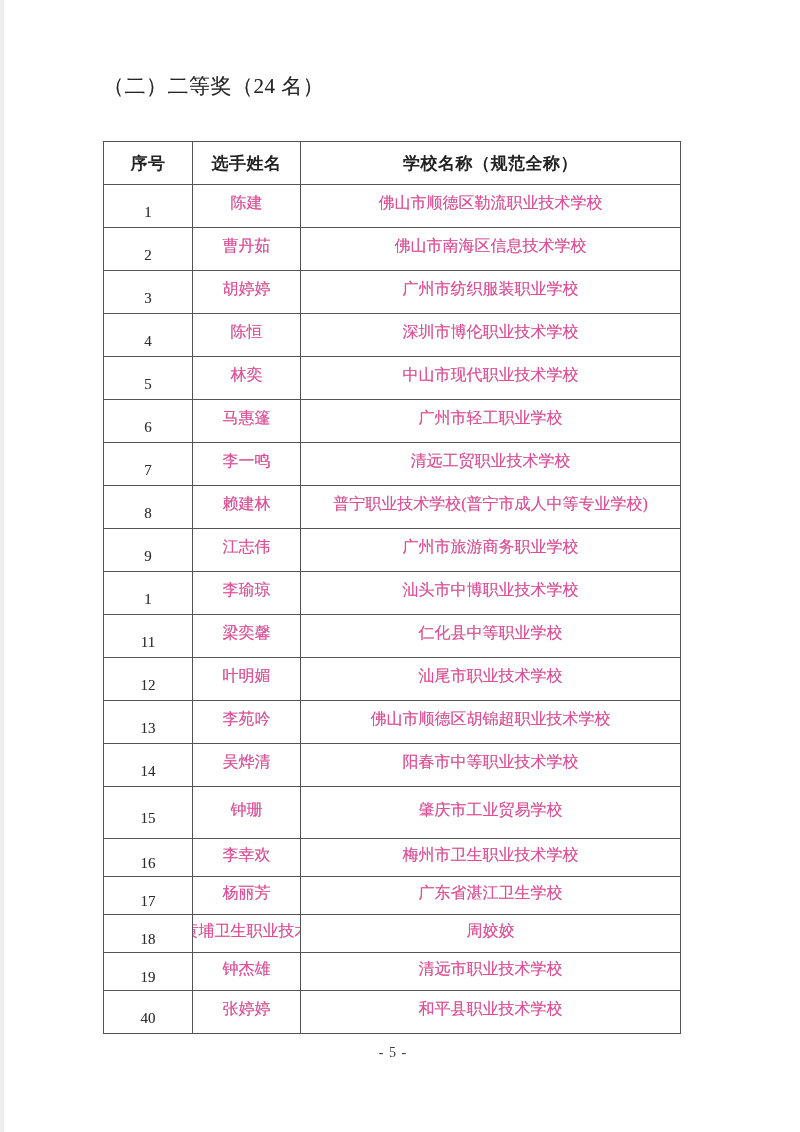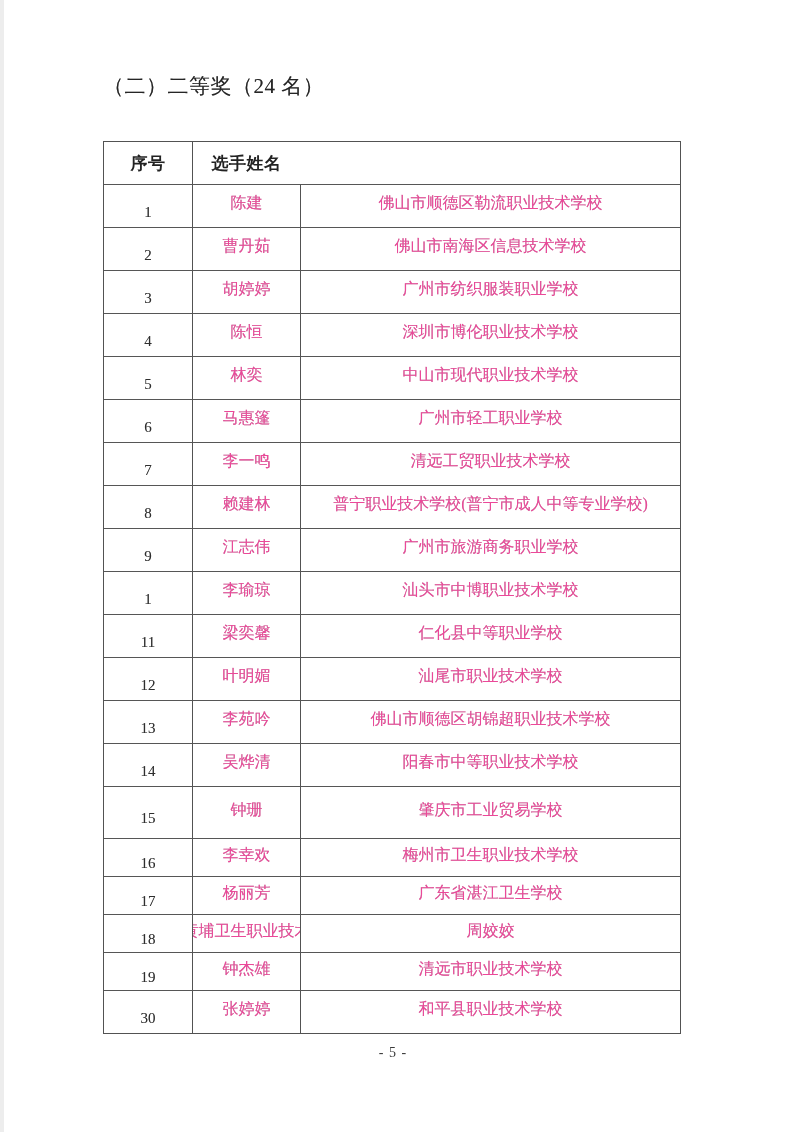--- a/index.html
+++ b/index.html
@@ -98,20 +98,21 @@
 
 <div class="page">
   <div class="edge-strip"></div>
 
   <h1 class="title">（二）二等奖（24 名）</h1>
 
   <div class="awards-table">
     <div class="row header-row">
       <div class="cell">序号</div>
       <div class="cell">选手姓名</div>
+      <div class="cell">学校名称（规范全称）</div>
     </div>
     <div class="tbody">
   <div class="row t-row">
     <div class="cell num">1</div>
     <div class="cell name">陈建</div>
     <div class="cell school">佛山市顺德区勒流职业技术学校</div>
   </div>
 
   <div class="row t-row">
     <div class="cell num">2</div>
@@ -215,21 +216,21 @@
     <div class="cell name">周姣姣</div>
   </div>
 
   <div class="row t-row">
     <div class="cell num">19</div>
     <div class="cell name">钟杰雄</div>
     <div class="cell school">清远市职业技术学校</div>
   </div>
 
   <div class="row t-row">
-    <div class="cell num">30</div>
+    <div class="cell num">40</div>
     <div class="cell name">张婷婷</div>
     <div class="cell school">和平县职业技术学校</div>
   </div>
 </div>
   </div>
 
   <div class="page-number">- 5 -</div>
 </div>
 
 </body></html>

